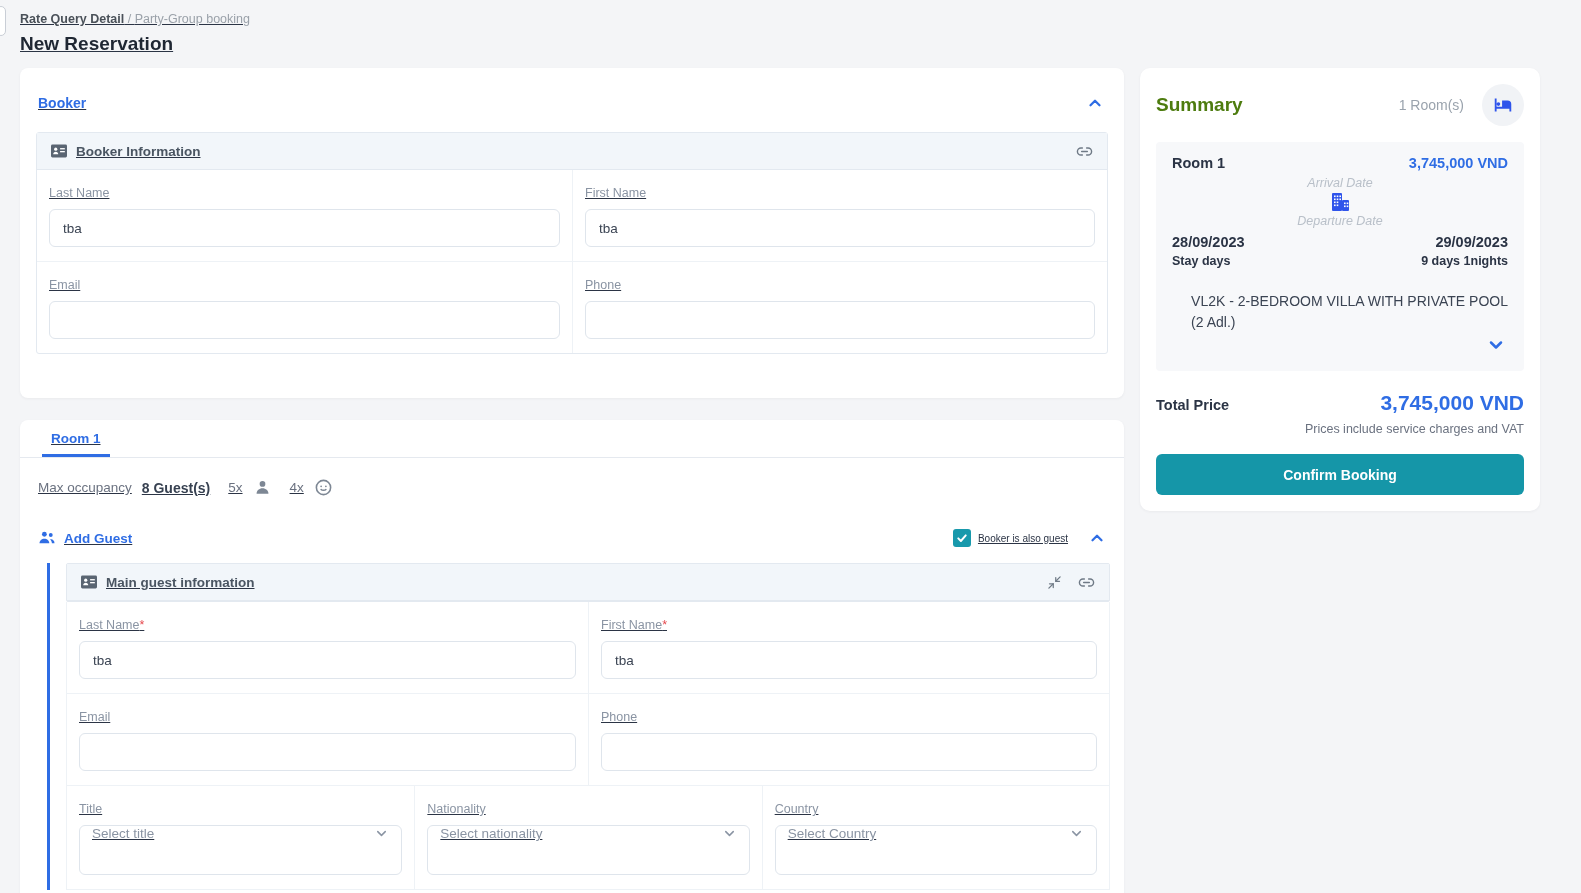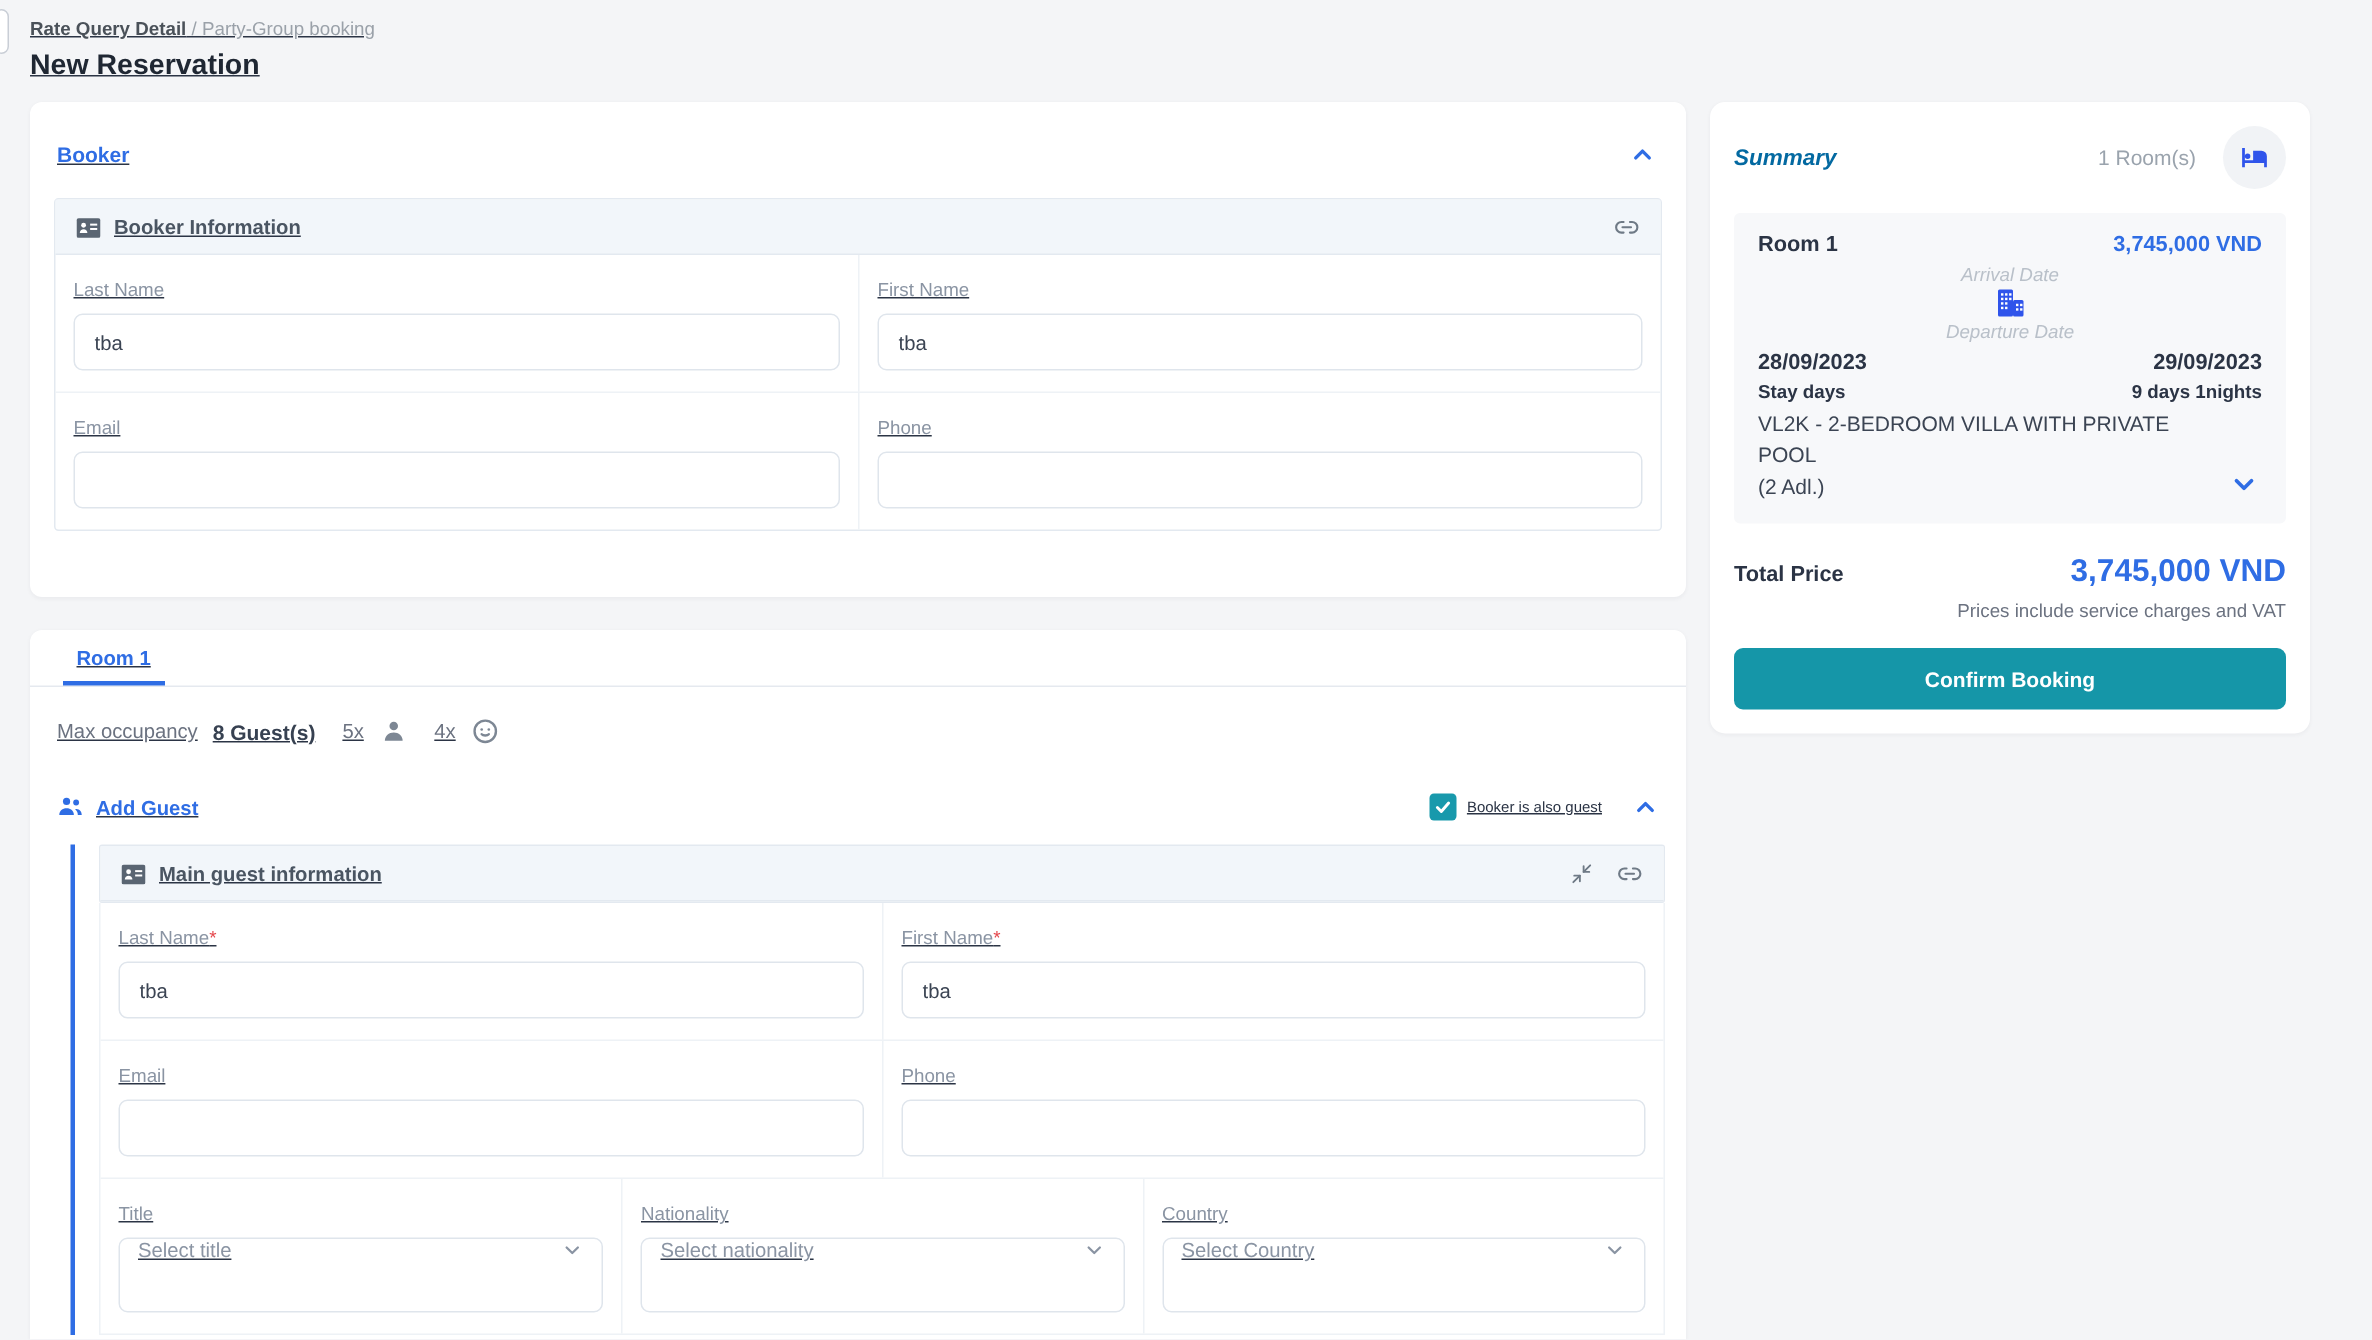--- a/index.html
+++ b/index.html
@@ -30,21 +30,21 @@
   .section-head{ display:flex; justify-content:space-between; align-items:center; padding:8px 2px 2px 2px; }
   .section-title{ color:#2f6de4; font-size:14px; font-weight:700; }
   .chev-btn{ background:none; border:none; cursor:pointer; color:#2f6de4; display:flex; align-items:center; padding:2px; }
 
   .info-box{ border:1px solid #e3e9f0; border-radius:3px; margin-top:16px; }
   .info-box-head{
     display:flex; justify-content:space-between; align-items:center;
     background:#f2f6fa; border-bottom:1px solid #e3e9f0;
     height:37px; padding:0 14px;
   }
-  .info-box-title{ display:flex; align-items:flex-end; gap:9px; font-size:13.5px; font-weight:700; color:#4a5562; }
+  .info-box-title{ display:flex; align-items:flex-start; gap:9px; font-size:13.5px; font-weight:700; color:#4a5562; }
   .head-icons{ display:flex; align-items:center; gap:16px; color:#6f7a86; }
   .icon-btn{ background:none; border:none; cursor:pointer; color:#6f7a86; display:flex; align-items:center; padding:0; }
 
   .grid2{ display:flex; flex-wrap:wrap; }
   .grid2 .cell{ width:50%; padding:16px 12px 14px 12px; }
   .grid2 .cell.col-r{ border-left:1px solid #eef2f6; }
   .grid2 .cell.row-b{ border-top:1px solid #eef2f6; }
   .grid3{ display:flex; border-top:1px solid #eef2f6; }
   .grid3 .cell{ width:33.333%; padding:16px 12px 14px 12px; }
   .grid3 .cell + .cell{ border-left:1px solid #eef2f6; }
@@ -88,36 +88,36 @@
   .chk-label{ font-size:10px; color:#2b3445; }
 
   .guest-section{ display:flex; margin:14px 0 0 27px; }
   .guest-bar{ width:3px; background:#2f6de4; flex:0 0 auto; }
   .guest-content{ flex:1; margin-left:16px; margin-right:14px; }
   .guest-grid{ border:1px solid #eef2f6; border-top:none; }
 
   
   .summary-card{ border-radius:10px; padding:16px; }
   .summary-head{ display:flex; align-items:center; }
-  .summary-title{ font-size:15px; font-weight:700; color:#0369a1; flex:1;font-style:italic; }
+  .summary-title{ font-size:19px; font-weight:700; color:#4d7c0f; flex:1; }
   .rooms-count{ font-size:14px; color:#9aa3ad; margin-right:18px; }
   .bed-circle{ width:42px; height:42px; border-radius:50%; background:#f1f3f6; display:flex; align-items:center; justify-content:center; color:#2f54eb; }
 
   .room-card{ background:#f7f8fa; border-radius:4px; margin-top:16px; padding:13px 16px 14px 16px; }
   .room-row1{ display:flex; justify-content:space-between; align-items:baseline; }
   .room-name{ font-size:14.5px; font-weight:700; color:#2b3445; }
   .room-price{ font-size:14.5px; font-weight:700; color:#2f6de4; }
   .room-row2{ display:flex; justify-content:space-between; align-items:center; margin-top:5px;flex-direction:column; }
   .date-label{ font-size:12.5px; font-style:italic; color:#b9c0c9; }
   .building-icon{ color:#2f54eb; display:flex; }
   .room-row3{ display:flex; justify-content:space-between; margin-top:6px; }
   .date-val{ font-size:14.5px; font-weight:700; color:#2b3445; }
   .room-row4{ display:flex; justify-content:space-between; margin-top:4px; }
   .stay-label,.stay-val{ font-size:12.5px; font-weight:700; color:#2b3445; }
-  .room-type{ margin-top:4px; display:flex; justify-content:center; align-items:flex-end; }
+  .room-type{ margin-top:23px; display:flex; justify-content:center; align-items:flex-end;flex-direction:column; }
   .room-type-text{ font-size:14px; color:#3b4453; line-height:21px; max-width:330px; }
   .room-chev{ color:#2f6de4; }
 
   .total-row{ display:flex; justify-content:space-between; align-items:baseline; margin-top:20px; }
   .total-label{ font-size:14.5px; font-weight:700; color:#2b3445; }
   .total-price{ font-size:21px; font-weight:700; color:#2f6de4; }
   .price-note{ text-align:right; font-size:12.5px; color:#6b7280; margin-top:7px; }
   .confirm-btn{
     width:100%; height:41px; margin-top:18px; border:none; border-radius:6px;
     background:#1596a8; color:#fff; font-size:14px; font-weight:700; cursor:pointer;

